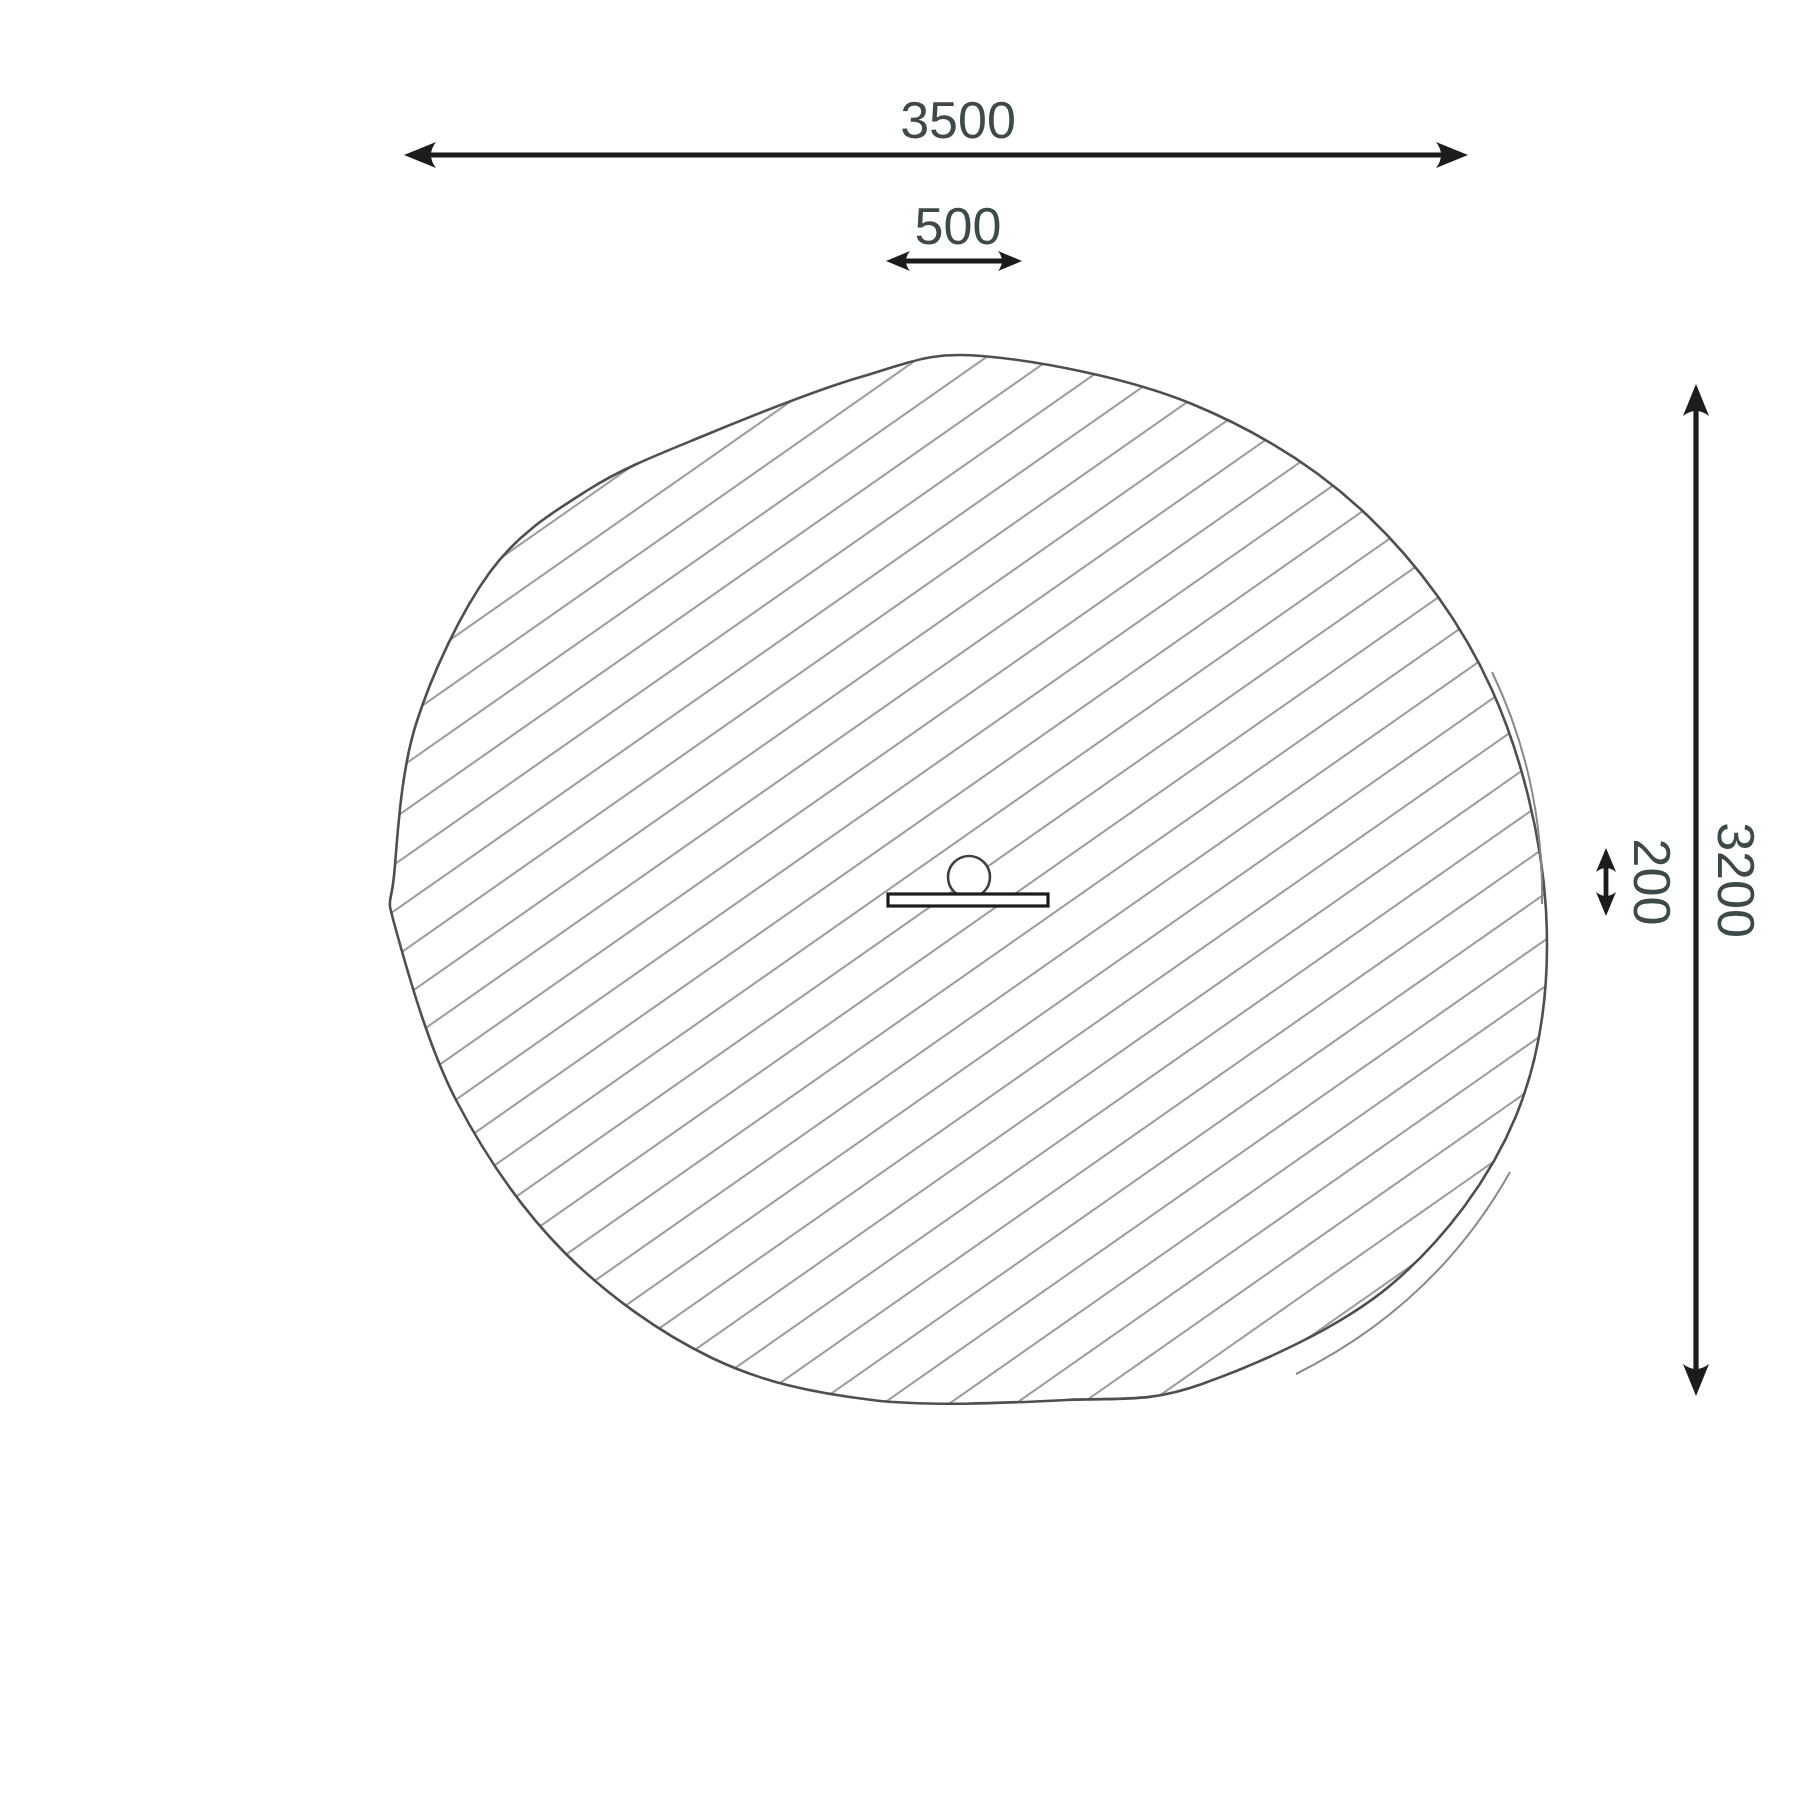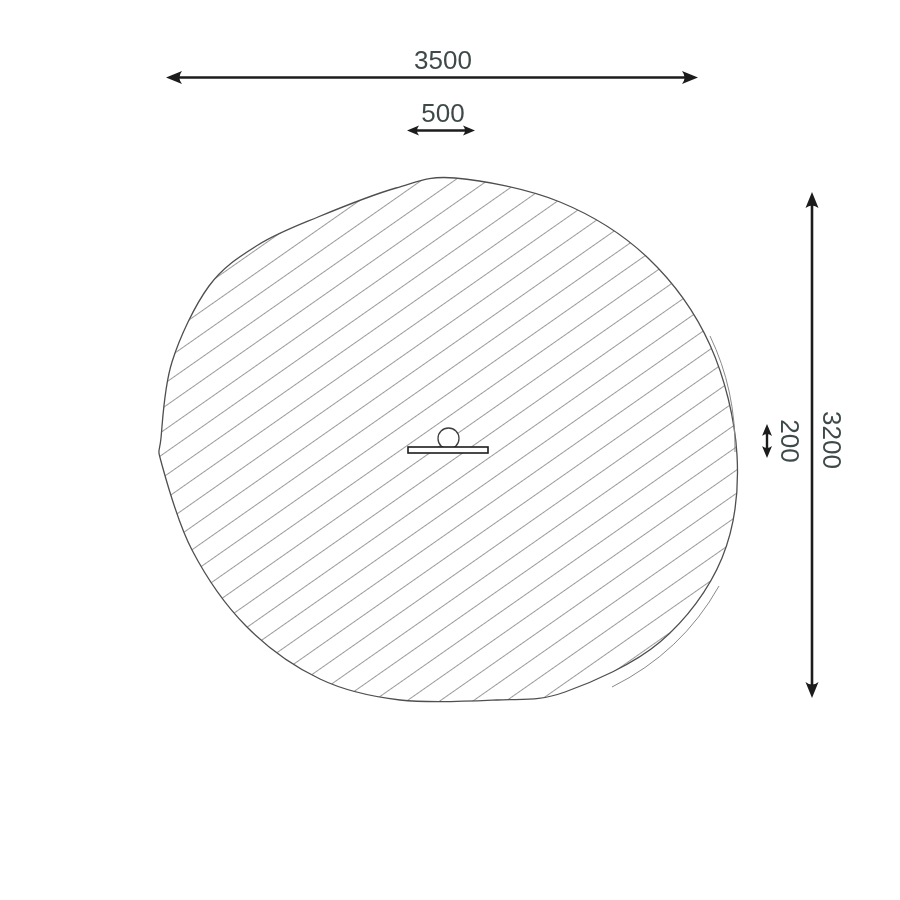--- a/index.html
+++ b/index.html
@@ -8,20 +8,21 @@
     width: 900px;
     height: 900px;
     background: #ffffff;
     overflow: hidden;
   }
   .drawing-wrap {
     position: relative;
     width: 828px;
     height: 900px;
     background: #ffffff;
+    padding-left: 36px;
   }
   svg { display: block; }
   .dim-text {
     font-family: "Liberation Sans", sans-serif;
     font-size: 26px;
     fill: #3e4a49;
   }
   .arrow-shaft {
     stroke: #1c1c1c;
     stroke-width: 2.6;

